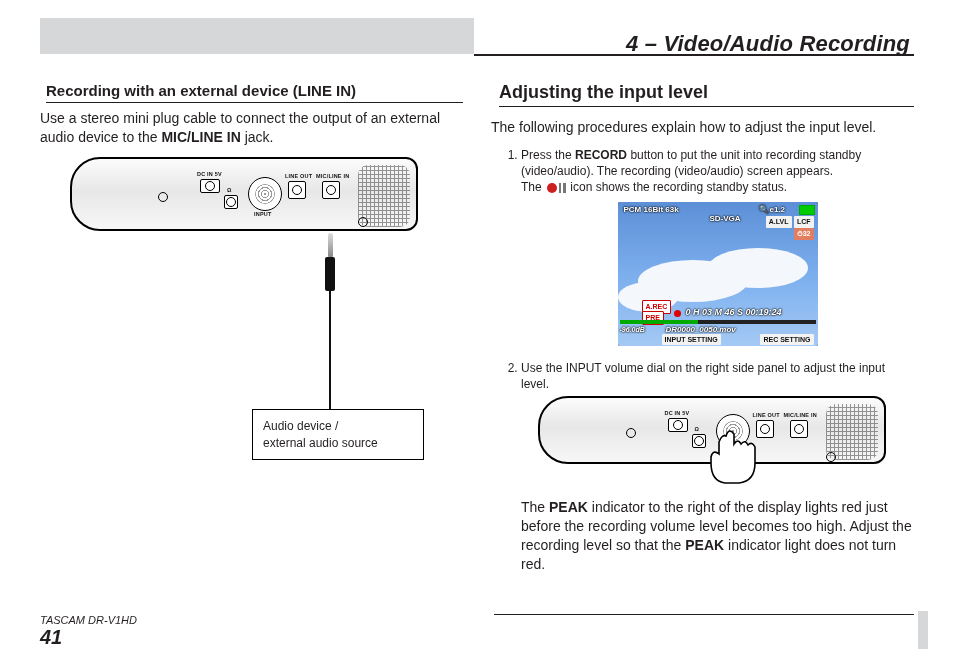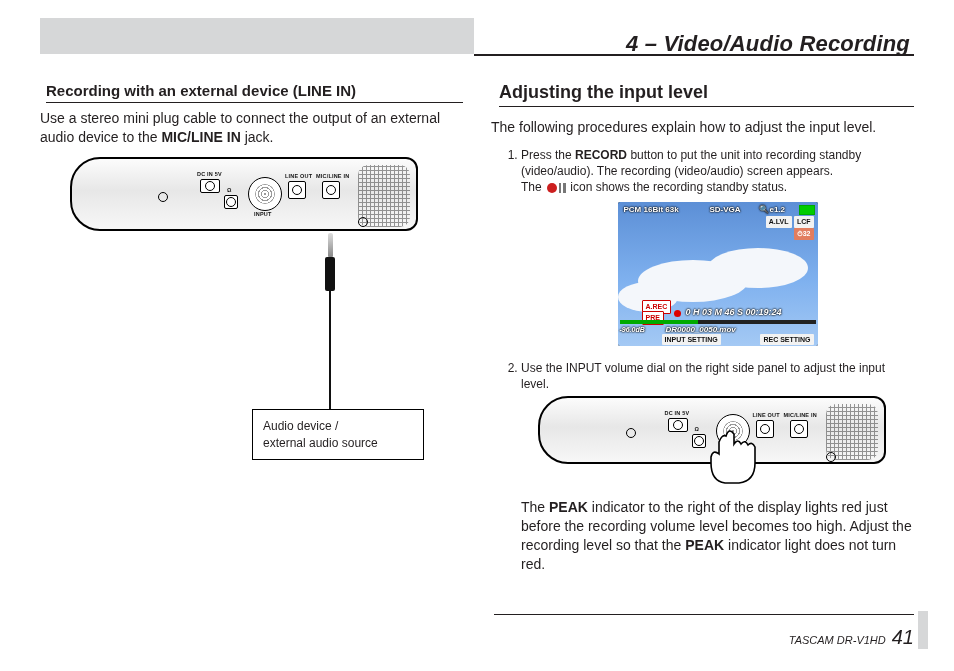--- a/index.html
+++ b/index.html
@@ -230,30 +230,31 @@
   .icon-rec-pause .dot{width:10px;height:10px;border-radius:50%;background:#cc1f1f;}
   .icon-rec-pause .bar{width:2.5px;height:10px;background:#777;}
 
   
   .footer {
     position:absolute;
     left:40px; right:40px; bottom:22px;
     display:flex; justify-content:flex-end; align-items:baseline;
     font-style:italic;
     border-top:0;
+    flex-direction:column;
   }
   .footer-line{
     position:absolute;
     right:40px;
     bottom:56px;
     width:420px;
     border-top:1px solid #231f20;
   }
   .product { font-size:11px; margin-right:6px; }
-  .pagenum { font-size:20px; font-weight:400; font-style:italic; }
+  .pagenum { font-size:20px; font-weight:700; font-style:italic; }
   .tab {
     position:absolute;
     right:26px; bottom:22px;
     width:10px; height:38px;
     background:#d6d7d8;
   }
 </style>
 </head>
 <body>
 
@@ -320,21 +321,21 @@
               <span class="bar"></span>
             </span><span> icon shows the recording standby status.</span>
 
           <div class="lcd-wrap">
             <div class="sky"></div>
             <div class="cloud" style="left:20px;top:58px;width:110px;height:42px"></div>
             <div class="cloud" style="left:90px;top:46px;width:100px;height:40px"></div>
             <div class="cloud" style="left:0px;top:80px;width:60px;height:30px"></div>
 
             <span class="osd" style="left:6px;top:3px">PCM 16Bit 63k</span>
-            <span class="osd" style="left:92px;top:3px">SD-VGA</span>
+            <span class="osd" style="left:92px;top:12px">SD-VGA</span>
             <span class="osd" style="left:142px;top:3px">🔍<span>e1.2</span></span>
             <span class="batt"></span>
 
             <span class="osd-box" style="right:26px;top:14px">A.LVL</span>
             <span class="osd-box" style="right:4px;top:14px">LCF</span>
             <span class="osd-box" style="right:4px;top:26px;background:#e27d5f;color:#fff">⏱<span>32</span></span>
 
             <span class="osd-box" style="left:24px;top:98px;background:#fff;color:#c00;border:1px solid #c00">A.REC</span>
             <span class="osd-box" style="left:24px;top:109px;background:#fff;color:#c00;border:1px solid #c00">PRE</span>
             <span class="red-dot" style="left:56px;top:108px"></span>

